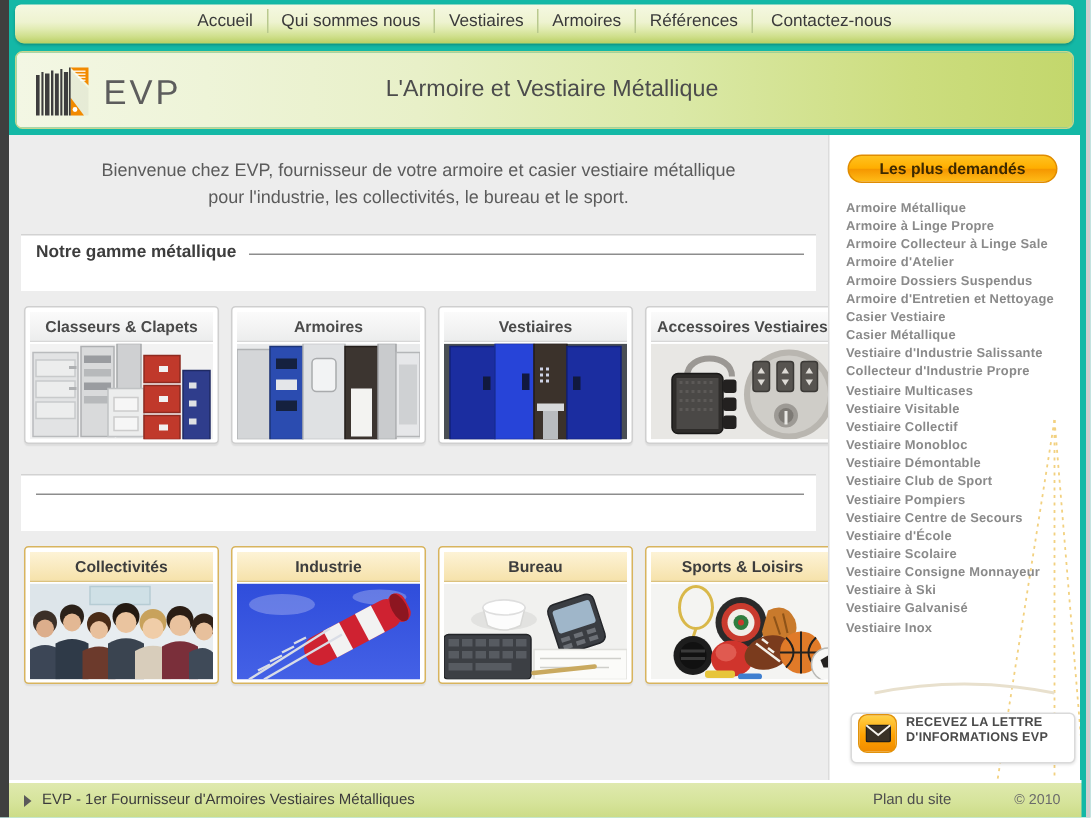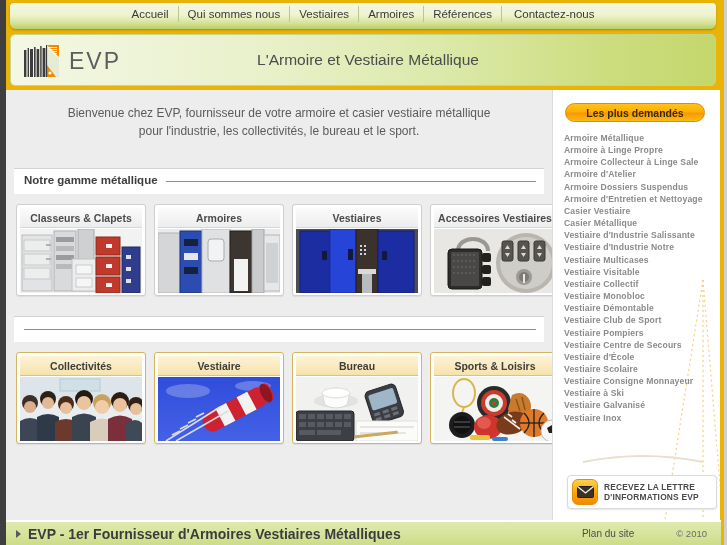--- a/index.html
+++ b/index.html
@@ -5,21 +5,21 @@
   * { box-sizing: border-box; margin: 0; padding: 0; }
   html, body {
     width: 727px; height: 545px;
     overflow: hidden;
     background: #ffffff;
     font-family: "Liberation Sans", sans-serif;
   }
   #page {
     position: relative;
     width: 727px; height: 545px;
-    background: #eab308;
+    background: #14b8a6;
   }
   
   .gutter { position: absolute; top: 0; bottom: 0; width: 6px; background: #3f3f3f; }
   .gutter.left { left: 0; }
   .gutter.right { right: 0; width: 3px; background:#cfcfcf; }
 
   
   #navbar {
     position: absolute; left: 10px; top: 3px;
     width: 706px; height: 26px;
@@ -73,22 +73,22 @@
     width: 546px; height: 430px;
     background: #ededed;
   }
   #welcome {
     padding: 14px 22px 8px 22px;
     text-align: center;
     font-size: 12px; color: #5b5b5b; line-height: 18px;
   }
   .section-head {
     position: relative;
-    margin: 20px 8px 0 8px;
-    height: 26px;
+    margin: 8px 8px 0 8px;
+    height: 38px;
     background: #ffffff;
     border-top: 1px solid #d2d2d2;
   }
   .section-head .lbl {
     position: absolute; left: 10px; top: 5px;
     font-size: 11.5px; font-weight: bold; color: #3d3d3d;
     background: #ffffff; padding-right: 8px; z-index: 2;
   }
   .section-head .rule {
     position: absolute; left: 10px; right: 8px; top: 12px;
@@ -146,21 +146,21 @@
     font-size: 8.6px; color: #8a8a8a; font-weight: bold;
     line-height: 12.15px; white-space: nowrap; cursor: pointer;
     letter-spacing: 0.15px;
   }
   #news-box {
     position: absolute; left: 14px; top: 385px;
     width: 150px; height: 34px;
     background: #ffffff;
     border: 1px solid #dadada;
     border-radius: 4px;
-    display: flex; align-items: center; gap: 6px;
+    display: flex; gap: 6px;
     padding: 0 4px;
     cursor: pointer;
     box-shadow: 0 1px 2px rgba(0,0,0,0.10);
   }
   #news-icon {
     width: 26px; height: 26px; border-radius: 6px;
     background: linear-gradient(to bottom,#ffd24a,#ffa200 55%,#f08c00);
     border: 1px solid #e2920a;
     display: flex; align-items: center; justify-content: center;
     flex: 0 0 auto;
@@ -176,21 +176,21 @@
   #footer-left {
     position: absolute; left: 10px; top: 0; height: 23px;
     display: flex; align-items: center; gap: 7px;
   }
   #footer-left .arrow {
     width: 0; height: 0;
     border-left: 5px solid #5a5a5a;
     border-top: 4px solid transparent;
     border-bottom: 4px solid transparent;
   }
-  #footer-title { font-size: 14px; font-weight: bold; color: #3c3c3c; }
+  #footer-title { font-size: 10px; font-weight: normal; color: #3c3c3c; }
   #footer-right {
     position: absolute; right: 14px; top: 0; height: 23px;
     display: flex; align-items: center; gap: 42px;
   }
   #sitemap-link { font-size: 10px; color: #4e4e4e; cursor: pointer; }
   #copyright { font-size: 9.5px; color: #6b6b6b; }
   .sep-line { position:absolute; left:6px; right:6px; top:520px; height:2px; background:#ffffff; }
 </style>
 </head>
 <body>
@@ -438,21 +438,21 @@
               <path d="M88 64 L88 42 Q100 35 112 42 L112 64 Z" fill="#7a2f3a"></path>
               <circle cx="116" cy="28" r="8" fill="#312218"></circle>
                 <circle cx="116" cy="32" r="6" fill="#e7c09c"></circle>
               <path d="M106 64 L106 46 Q116 40 122 46 L122 64 Z" fill="#3f4a58"></path>
             </g>
           </svg>
         </div>
       </div>
 
       <div class="card gold">
-        <div class="cap">Vestiaire</div>
+        <div class="cap">Industrie</div>
         <div class="thumb">
           <svg width="122" height="64" viewBox="0 0 122 64">
             <rect width="122" height="64" fill="#2b46cf"></rect>
             <rect y="0" width="122" height="64" fill="url(#skyg)"></rect>
             <defs>
               <linearGradient id="skyg" x1="0" y1="0" x2="0" y2="1">
                 <stop offset="0" stop-color="#2f4ddb"></stop>
                   <stop offset="1" stop-color="#4461e6"></stop>
               </linearGradient>
             </defs>
@@ -593,21 +593,21 @@
     <div id="linklist">
       <div class="slink">Armoire Métallique</div>
       <div class="slink">Armoire à Linge Propre</div>
       <div class="slink">Armoire Collecteur à Linge Sale</div>
       <div class="slink">Armoire d'Atelier</div>
       <div class="slink">Armoire Dossiers Suspendus</div>
       <div class="slink">Armoire d'Entretien et Nettoyage</div>
       <div class="slink">Casier Vestiaire</div>
       <div class="slink">Casier Métallique</div>
       <div class="slink">Vestiaire d'Industrie Salissante</div>
-      <div class="slink">Vestiaire d'Industrie Notre</div>
+      <div class="slink">Collecteur d'Industrie Propre</div>
       <div class="slink">Vestiaire Multicases</div>
       <div class="slink">Vestiaire Visitable</div>
       <div class="slink">Vestiaire Collectif</div>
       <div class="slink">Vestiaire Monobloc</div>
       <div class="slink">Vestiaire Démontable</div>
       <div class="slink">Vestiaire Club de Sport</div>
       <div class="slink">Vestiaire Pompiers</div>
       <div class="slink">Vestiaire Centre de Secours</div>
       <div class="slink">Vestiaire d'École</div>
       <div class="slink">Vestiaire Scolaire</div>

